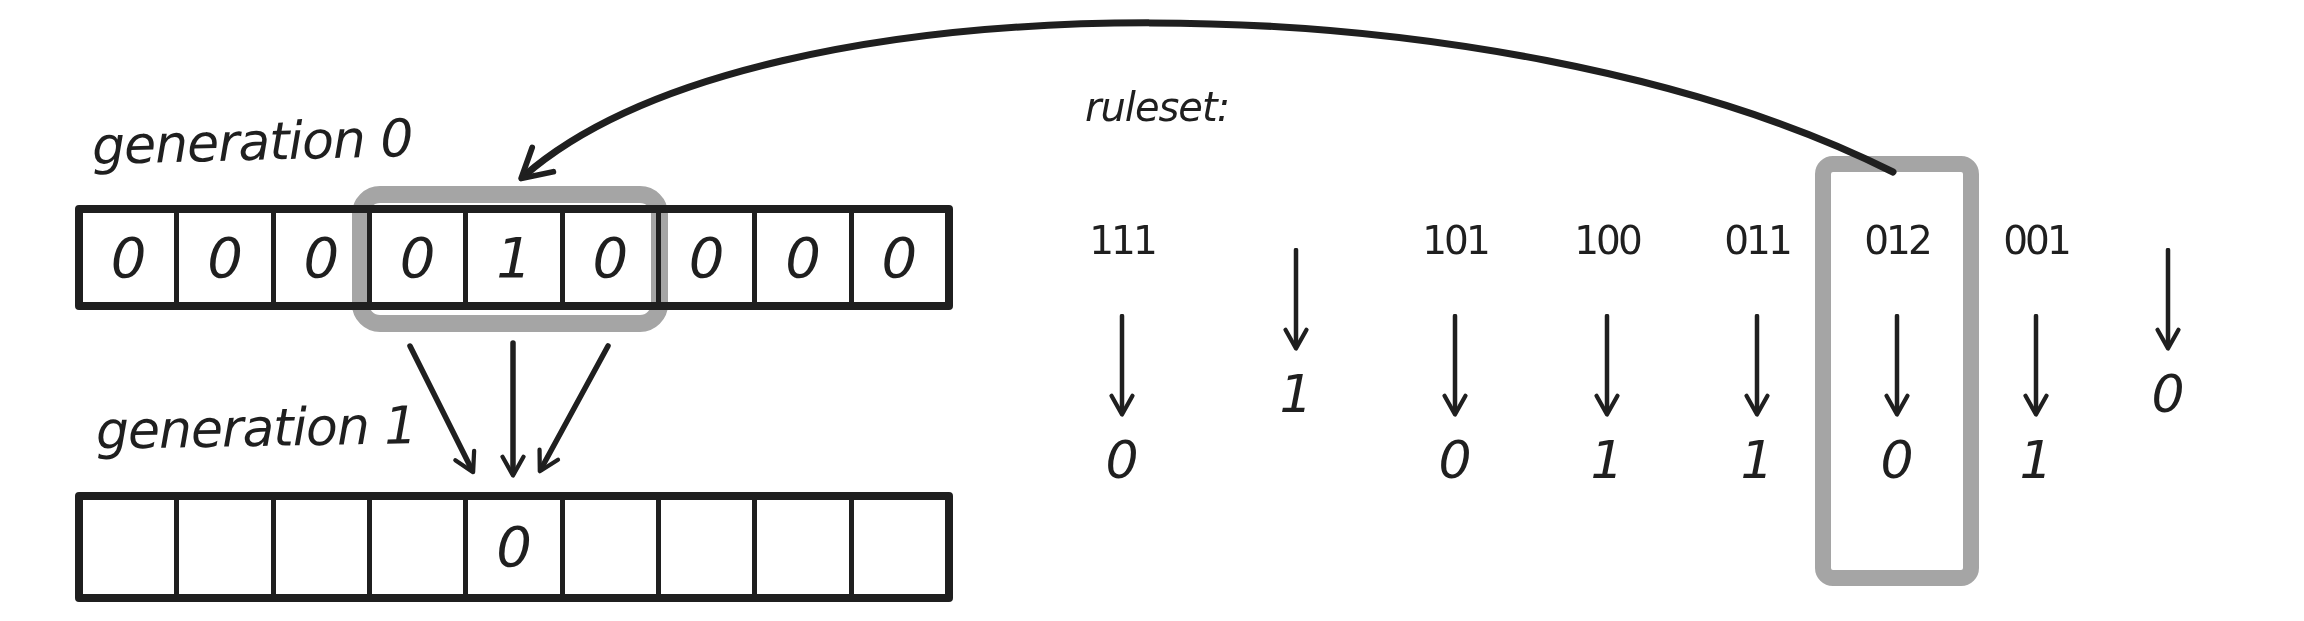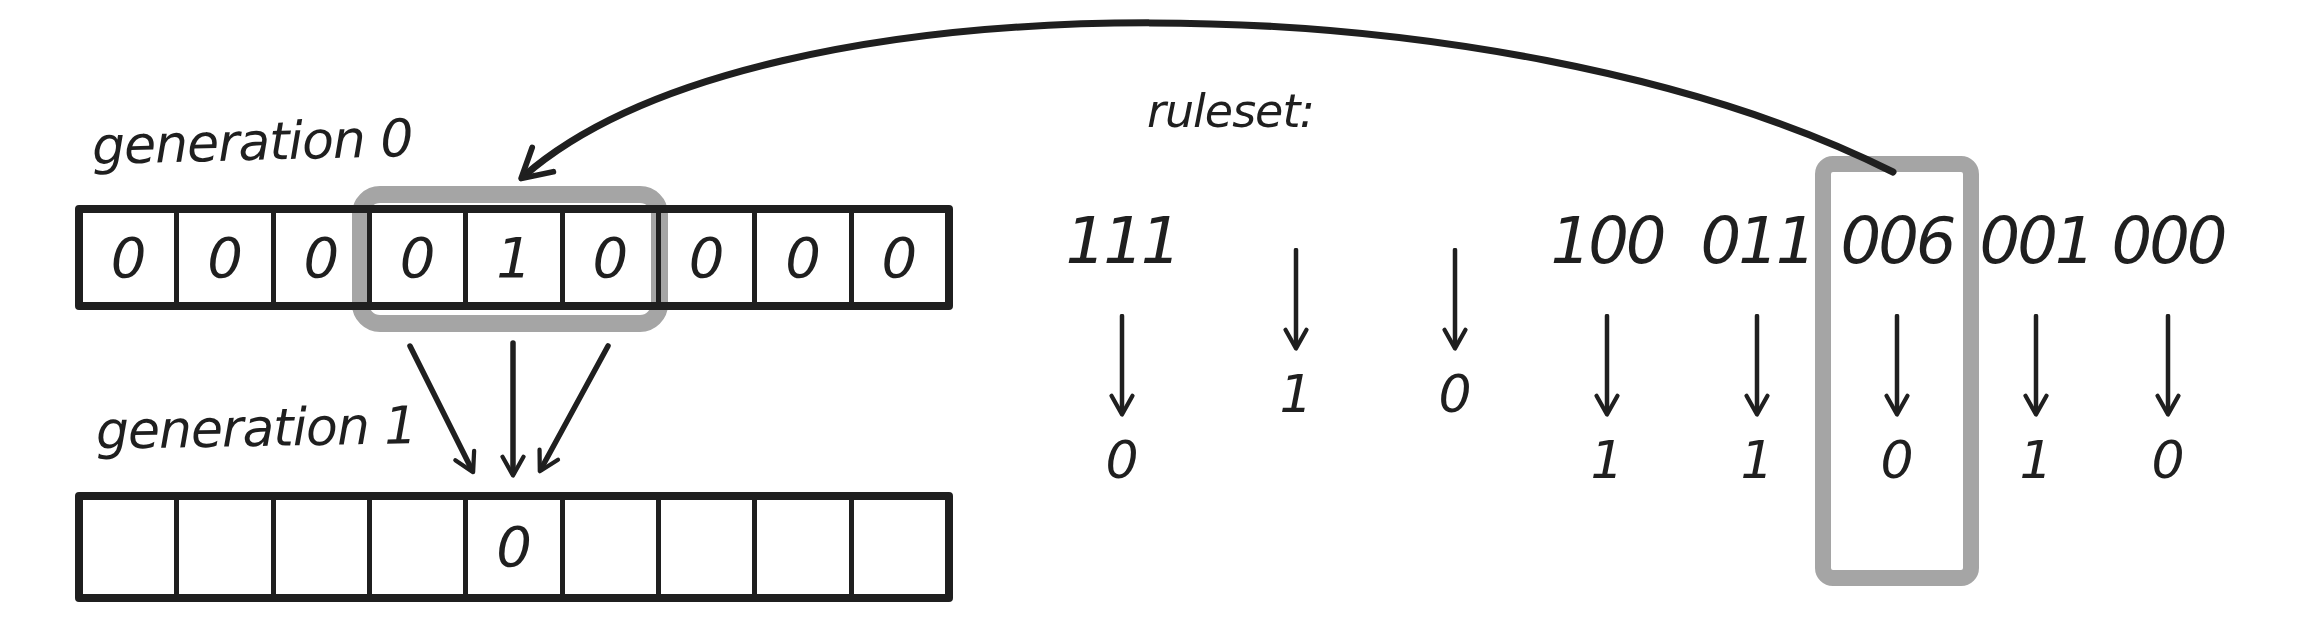--- a/index.html
+++ b/index.html
@@ -3,21 +3,21 @@
 <meta charset="utf-8">
 <style>
   html,body{margin:0;padding:0;background:#ffffff;}
   .canvas{
     position:relative;width:2304px;height:621px;background:#ffffff;
     font-family:"DejaVu Sans",sans-serif;color:#1f1f1f;overflow:hidden;
   }
   .label{position:absolute;font-style:italic;white-space:nowrap;letter-spacing:-1px;}
   #gen0-label{left:92px;top:112px;font-size:52px;transform:rotate(-1.5deg);}
   #gen1-label{left:96px;top:398px;font-size:52px;transform:rotate(-1deg);}
-  #ruleset-label{left:1147px;top:84px;font-size:46px;}
+  #ruleset-label{left:1085px;top:84px;font-size:40px;}
 
   .row{
     position:absolute;left:75px;width:878px;display:flex;
     border:8px solid #1f1f1f;border-radius:4px;background:transparent;z-index:2;
     box-sizing:border-box;
   }
   #gen0-row{top:205px;height:105px;}
   #gen1-row{top:492px;height:110px;}
   .cell{
     flex:1;display:flex;align-items:center;justify-content:center;
@@ -31,21 +31,21 @@
   }
   .hl-box{
     position:absolute;top:156px;width:164px;height:430px;
     border:16px solid #a5a5a5;border-radius:18px;z-index:1;box-sizing:border-box;
   }
 
   .rule-col{
     position:absolute;top:208px;width:150px;display:flex;flex-direction:column;
     align-items:center;z-index:2;
   }
-  .rule-pattern{font-size:64px;font-style:italic;letter-spacing:-3px;line-height:66px;}
+  .rule-pattern{font-size:39px;letter-spacing:-3px;line-height:66px;}
   .rule-arrow{margin-top:40px;display:block;}
   .rule-result{margin-top:4px;font-size:52px;font-style:italic;line-height:1;}
 
   .overlay{position:absolute;left:0;top:0;z-index:3;pointer-events:none;}
 </style>
 </head>
 <body>
 
 <div class="canvas">
 
@@ -87,55 +87,55 @@
         </svg>
         <div class="rule-result">0</div>
       </div>
       <div class="rule-col" style="left: 1221px;">
         <svg class="rule-arrow" width="30" height="116">
           <line x1="15" y1="2" x2="15" y2="98" stroke="#1f1f1f" stroke-width="4.5" stroke-linecap="round" marker-end="url(#ah-s)"></line>
         </svg>
         <div class="rule-result">1</div>
       </div>
       <div class="rule-col" style="left: 1380px;">
+        <div class="rule-pattern">101</div>
         <svg class="rule-arrow" width="30" height="116">
           <line x1="15" y1="2" x2="15" y2="98" stroke="#1f1f1f" stroke-width="4.5" stroke-linecap="round" marker-end="url(#ah-s)"></line>
         </svg>
         <div class="rule-result">0</div>
       </div>
       <div class="rule-col" style="left: 1532px;">
         <div class="rule-pattern">100</div>
         <svg class="rule-arrow" width="30" height="116">
           <line x1="15" y1="2" x2="15" y2="98" stroke="#1f1f1f" stroke-width="4.5" stroke-linecap="round" marker-end="url(#ah-s)"></line>
         </svg>
         <div class="rule-result">1</div>
       </div>
       <div class="rule-col" style="left: 1682px; text-align: right;">
         <div class="rule-pattern">011</div>
         <svg class="rule-arrow" width="30" height="116">
           <line x1="15" y1="2" x2="15" y2="98" stroke="#1f1f1f" stroke-width="4.5" stroke-linecap="round" marker-end="url(#ah-s)"></line>
         </svg>
         <div class="rule-result">1</div>
       </div>
       <div class="rule-col" style="left: 1822px;">
-        <div class="rule-pattern">006</div>
+        <div class="rule-pattern">012</div>
         <svg class="rule-arrow" width="30" height="116">
           <line x1="15" y1="2" x2="15" y2="98" stroke="#1f1f1f" stroke-width="4.5" stroke-linecap="round" marker-end="url(#ah-s)"></line>
         </svg>
         <div class="rule-result">0</div>
       </div>
       <div class="rule-col" style="left: 1961px;">
         <div class="rule-pattern">001</div>
         <svg class="rule-arrow" width="30" height="116">
           <line x1="15" y1="2" x2="15" y2="98" stroke="#1f1f1f" stroke-width="4.5" stroke-linecap="round" marker-end="url(#ah-s)"></line>
         </svg>
         <div class="rule-result">1</div>
       </div>
       <div class="rule-col" style="left: 2093px;">
-        <div class="rule-pattern">000</div>
         <svg class="rule-arrow" width="30" height="116">
           <line x1="15" y1="2" x2="15" y2="98" stroke="#1f1f1f" stroke-width="4.5" stroke-linecap="round" marker-end="url(#ah-s)"></line>
         </svg>
         <div class="rule-result">0</div>
       </div>
     </div>
 
   <svg class="overlay" width="2304" height="621" viewBox="0 0 2304 621">
     <defs>
       <marker id="ah-s" viewBox="0 0 12 12" refX="9" refY="6" markerWidth="30" markerHeight="30" orient="auto" markerUnits="userSpaceOnUse">

